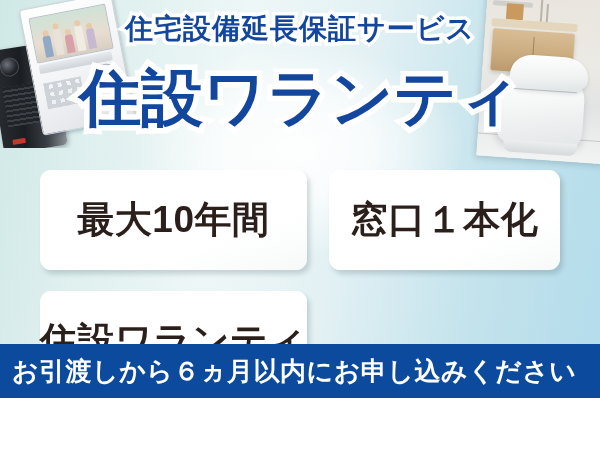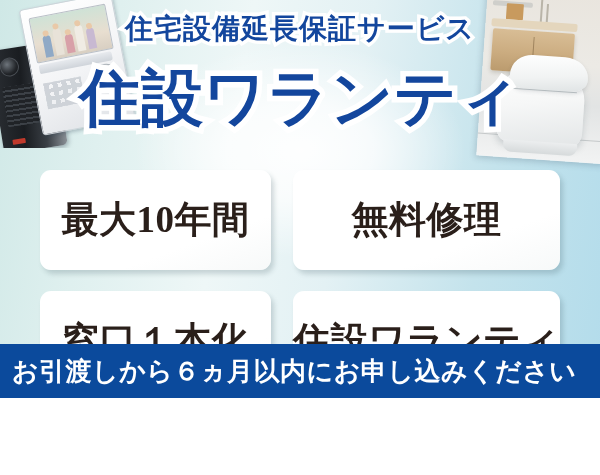--- a/index.html
+++ b/index.html
@@ -287,21 +287,20 @@
     display: flex;
     align-items: center;
     justify-content: center;
   }
   .feature-label {
     font-size: 37px;
     font-weight: bold;
     color: #2a1f1a;
     letter-spacing: 0.5px;
     white-space: nowrap;
-    font-family: Liberation Serif, serif;
   }
 
   
   #cta-banner {
     position: absolute;
     left: 0;
     bottom: 0;
     width: 600px;
     height: 54px;
     background: #0b4a9c;
@@ -367,23 +366,20 @@
   <div id="headline">
     <p id="subtitle">住宅設備延長保証サービス</p>
     <p id="maintitle">住設ワランティ</p>
   </div>
 
   <div id="features">
     <div class="feature-box">
       <span class="feature-label">最大10年間</span>
     </div>
     <div class="feature-box">
-      <span class="feature-label">無料修理</span>
-    </div>
-    <div class="feature-box">
       <span class="feature-label">窓口１本化</span>
     </div>
     <div class="feature-box">
       <span class="feature-label">住設ワランティ</span>
     </div>
   </div>
 
   <div id="cta-banner">
     <span id="cta-text">お引渡しから６ヵ月以内にお申し込みください</span>
   </div>

